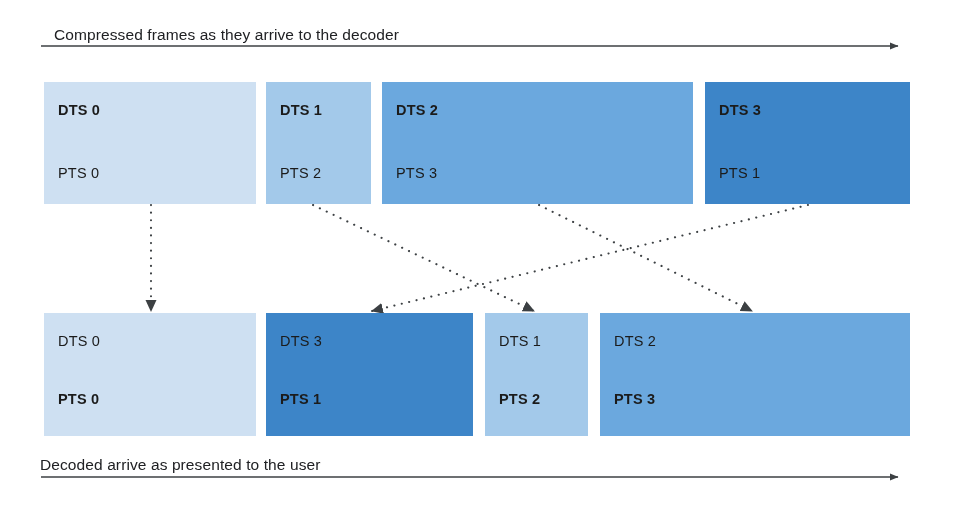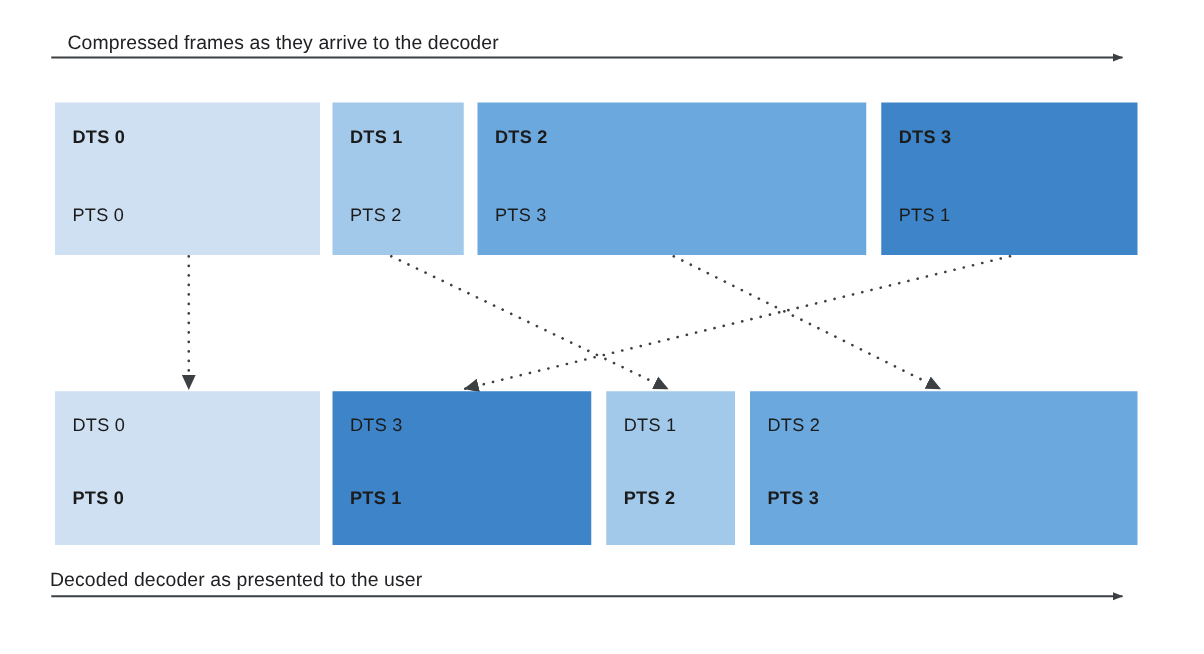--- a/index.html
+++ b/index.html
@@ -138,15 +138,15 @@
       <div class="frame-label dts">DTS 1</div>
       <div class="frame-label pts is-bold">PTS 2</div>
     </div>
 
     <div class="frame-box" style="left:600px; top:313px; width:310px; height:123px; background:#6ba8de;">
       <div class="frame-label dts">DTS 2</div>
       <div class="frame-label pts is-bold">PTS 3</div>
     </div>
   </div>
 
-  <div class="axis-caption" style="left:40px; top:456px;">Decoded decoder as presented to the user</div>
+  <div class="axis-caption" style="left:40px; top:456px;">Decoded arrive as presented to the user</div>
 
 </div>
 
 </body></html>

